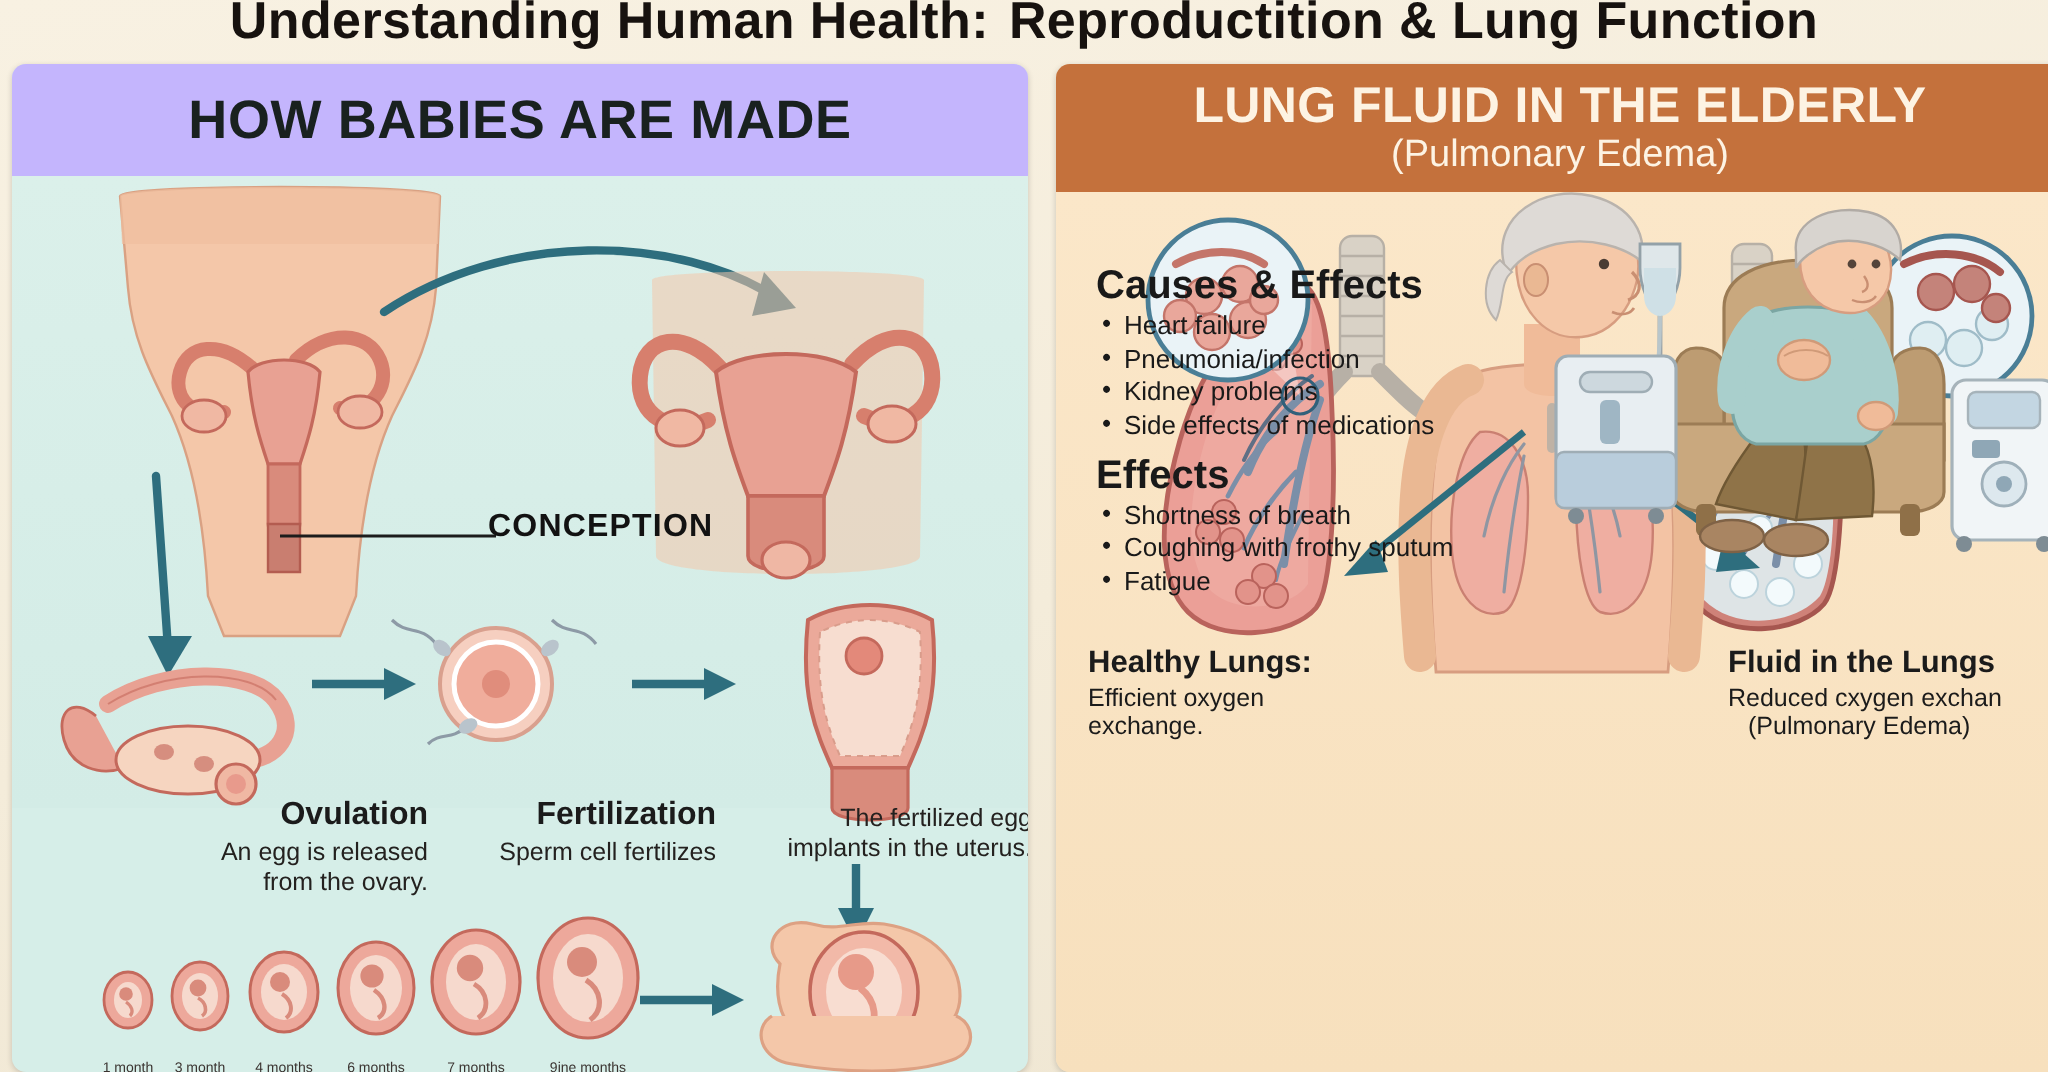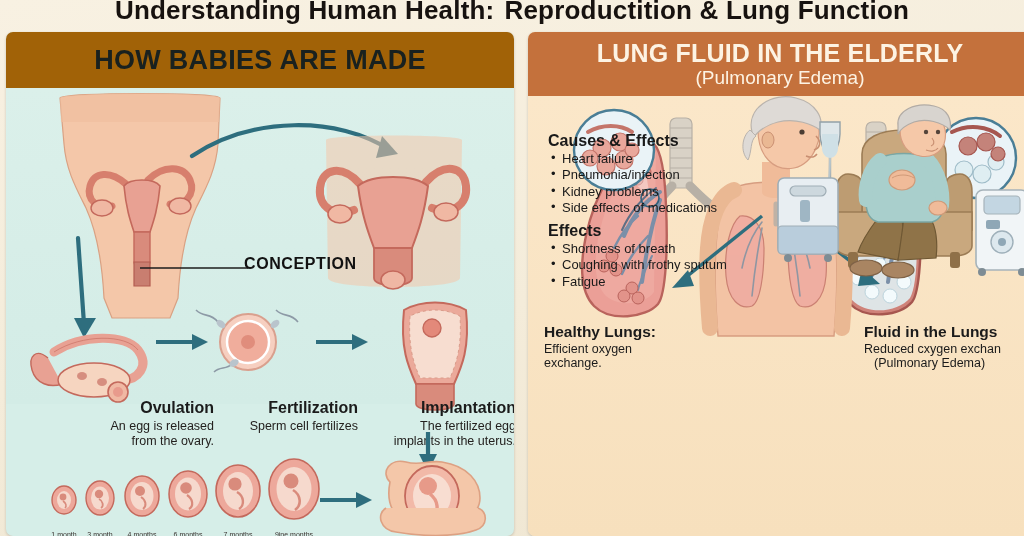--- a/index.html
+++ b/index.html
@@ -35,21 +35,21 @@
   #panel-left  { left: 6px;   width: 508px; height: 504px; background:#d6eee8; }
   #panel-right { left: 528px; width: 504px; height: 504px; background:#f9e5c6; }
 
   .panel-head {
     width: 100%;
     display: flex; flex-direction: column;
     align-items: center; justify-content: center;
     text-align: center;
   }
   #head-left {
-    height: 56px; background:#a16207;
+    height: 56px; background:#c4b5fd;
     color:#19211f; font-size: 27px; font-weight: bold; letter-spacing:.3px;
   }
   #head-right {
     height: 64px; background:#c4713c; color:#fdf3e3;
     padding-top: 2px;
   }
   #head-right .h1 { font-size: 25px; font-weight: bold; line-height: 1.02; letter-spacing:.2px; white-space:nowrap; }
   #head-right .h2 { font-size: 19px; font-weight: normal; line-height: 1.15; margin-top:1px; }
 
   .panel-body { position: relative; width: 100%; }
@@ -75,21 +75,21 @@
     position: absolute; font-size: 7px; color:#3a3330; white-space: nowrap;
     text-align:center;
   }
 
   
   .lung-cap { position: absolute; color:#1b1b1b; }
   .lung-cap .t { font-size: 15.5px; font-weight: bold; line-height:1.08; white-space: nowrap; }
   .lung-cap .d { font-size: 12.5px; line-height: 1.16; margin-top:1px; }
 
   .ce-block { position: absolute; left: 548px; top: 368px; width: 270px; color:#191919; }
-  .ce-h { font-size: 16px; font-weight: bold; line-height: 1.1; margin-bottom: 1px; }
+  .ce-h { font-size: 20px; font-weight: bold; line-height: 1.1; margin-bottom: 1px; }
   .ce-h.second { margin-top: 5px; }
   .ce-list { list-style: none; }
   .ce-list li {
     font-size: 13px; line-height: 1.28; padding-left: 14px; position: relative;
   }
   .ce-list li::before {
     content: "•"; position: absolute; left: 3px; top: -1px; font-size: 13px;
   }
 </style>
 </head>
@@ -202,21 +202,20 @@
         <div class="d">An egg is released</div>
         <div class="d" style="margin-top:0">from the ovary.</div>
       </div>
 
       <div class="cap" style="left:142px; top:312px; width:210px;">
         <div class="t">Fertilization</div>
         <div class="d">Sperm cell fertilizes</div>
       </div>
 
       <div class="cap" style="left:318px; top:312px; width:192px;">
-        <div class="t">Implantation</div>
         <div class="d">The fertilized egg</div>
         <div class="d" style="margin-top:0">implants in the uterus.</div>
       </div>
 
       <svg class="art" style="left:36px; top:368px;" width="300" height="72" viewBox="0 0 300 72">
         <g>
 
           <g transform="translate(22,44)">
             <ellipse cx="0" cy="0" rx="12" ry="14" fill="#eda89b" stroke="#c4695c" stroke-width="1.4"></ellipse>
             <ellipse cx="0" cy="0" rx="7" ry="9" fill="#f6d9cd"></ellipse>

